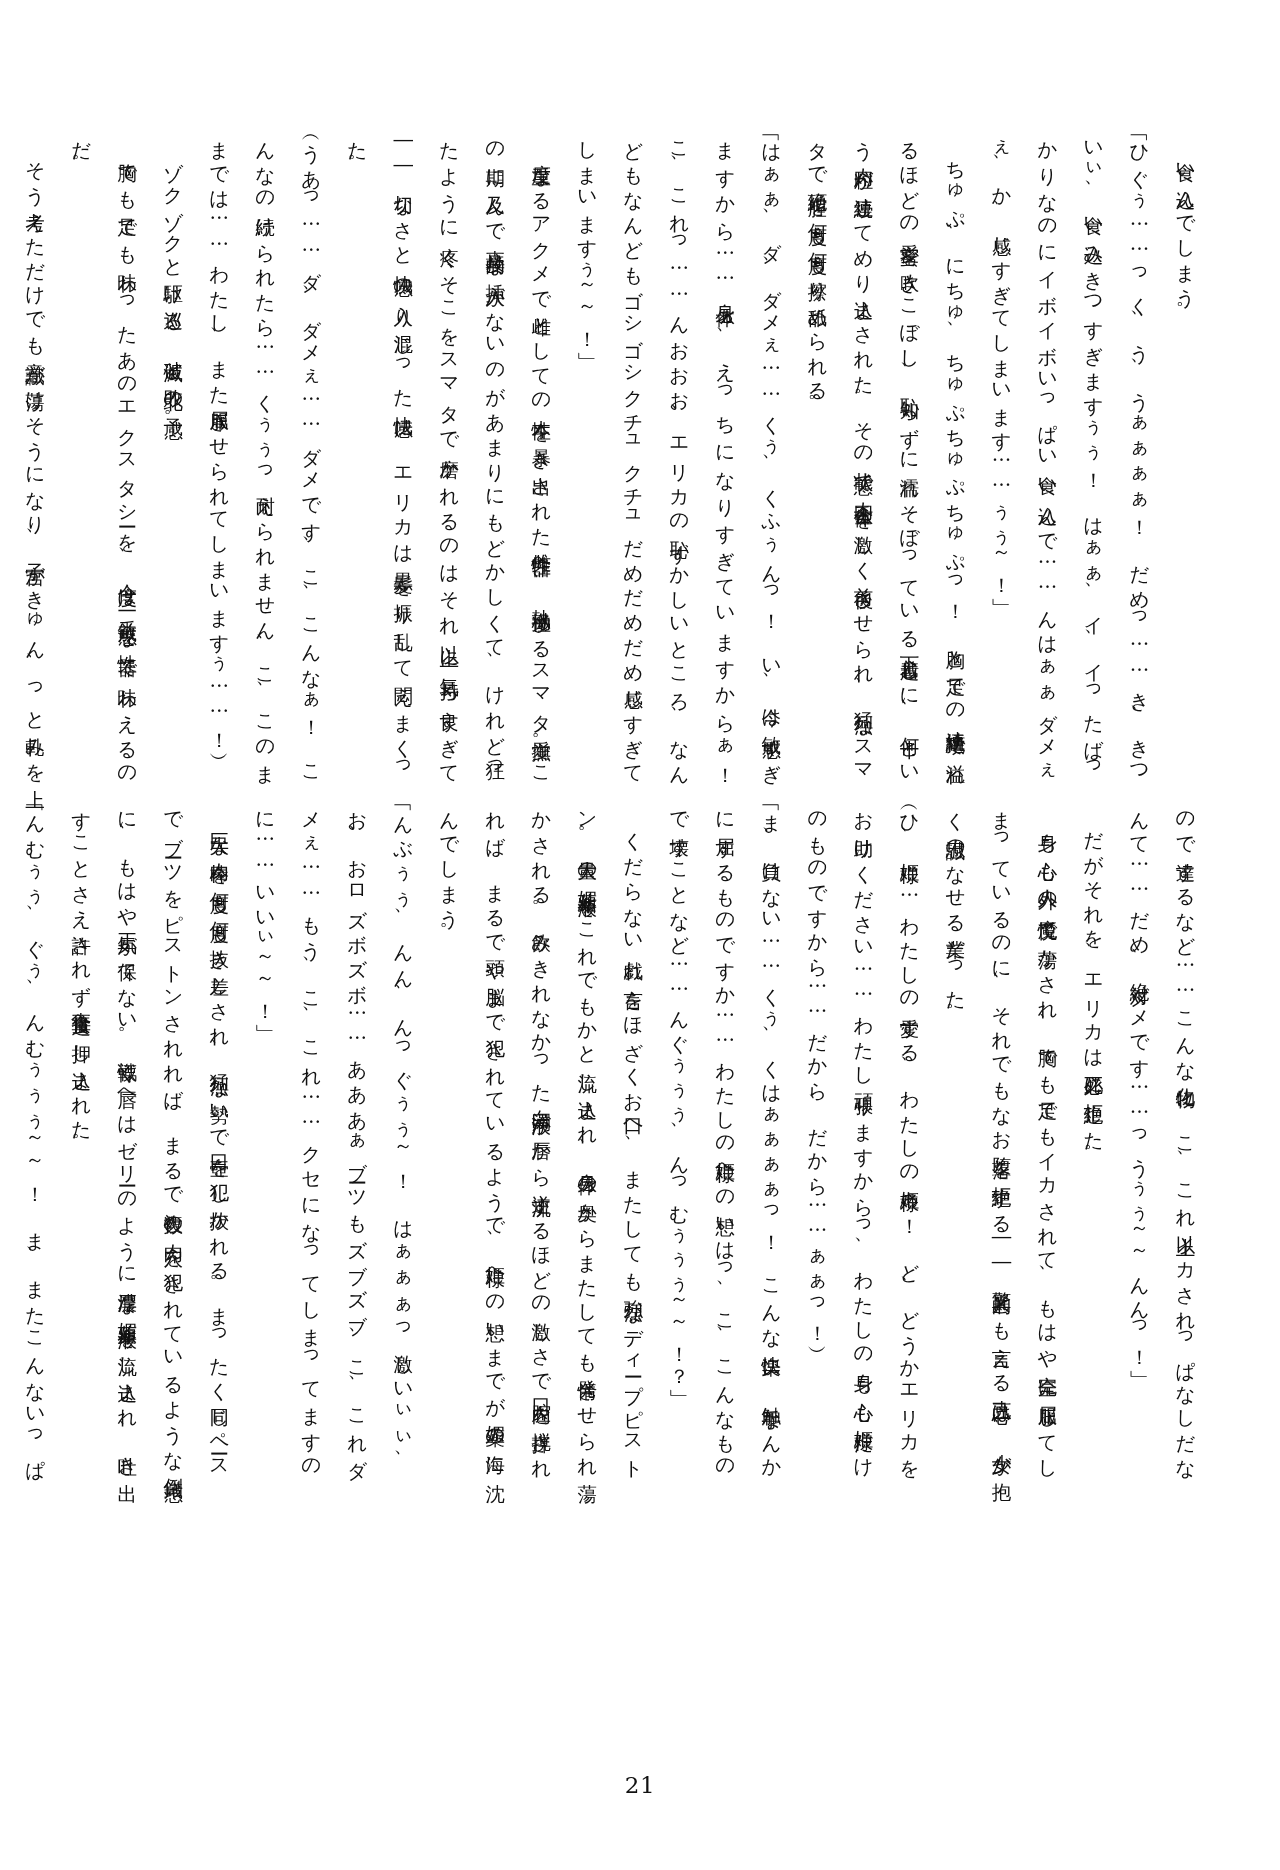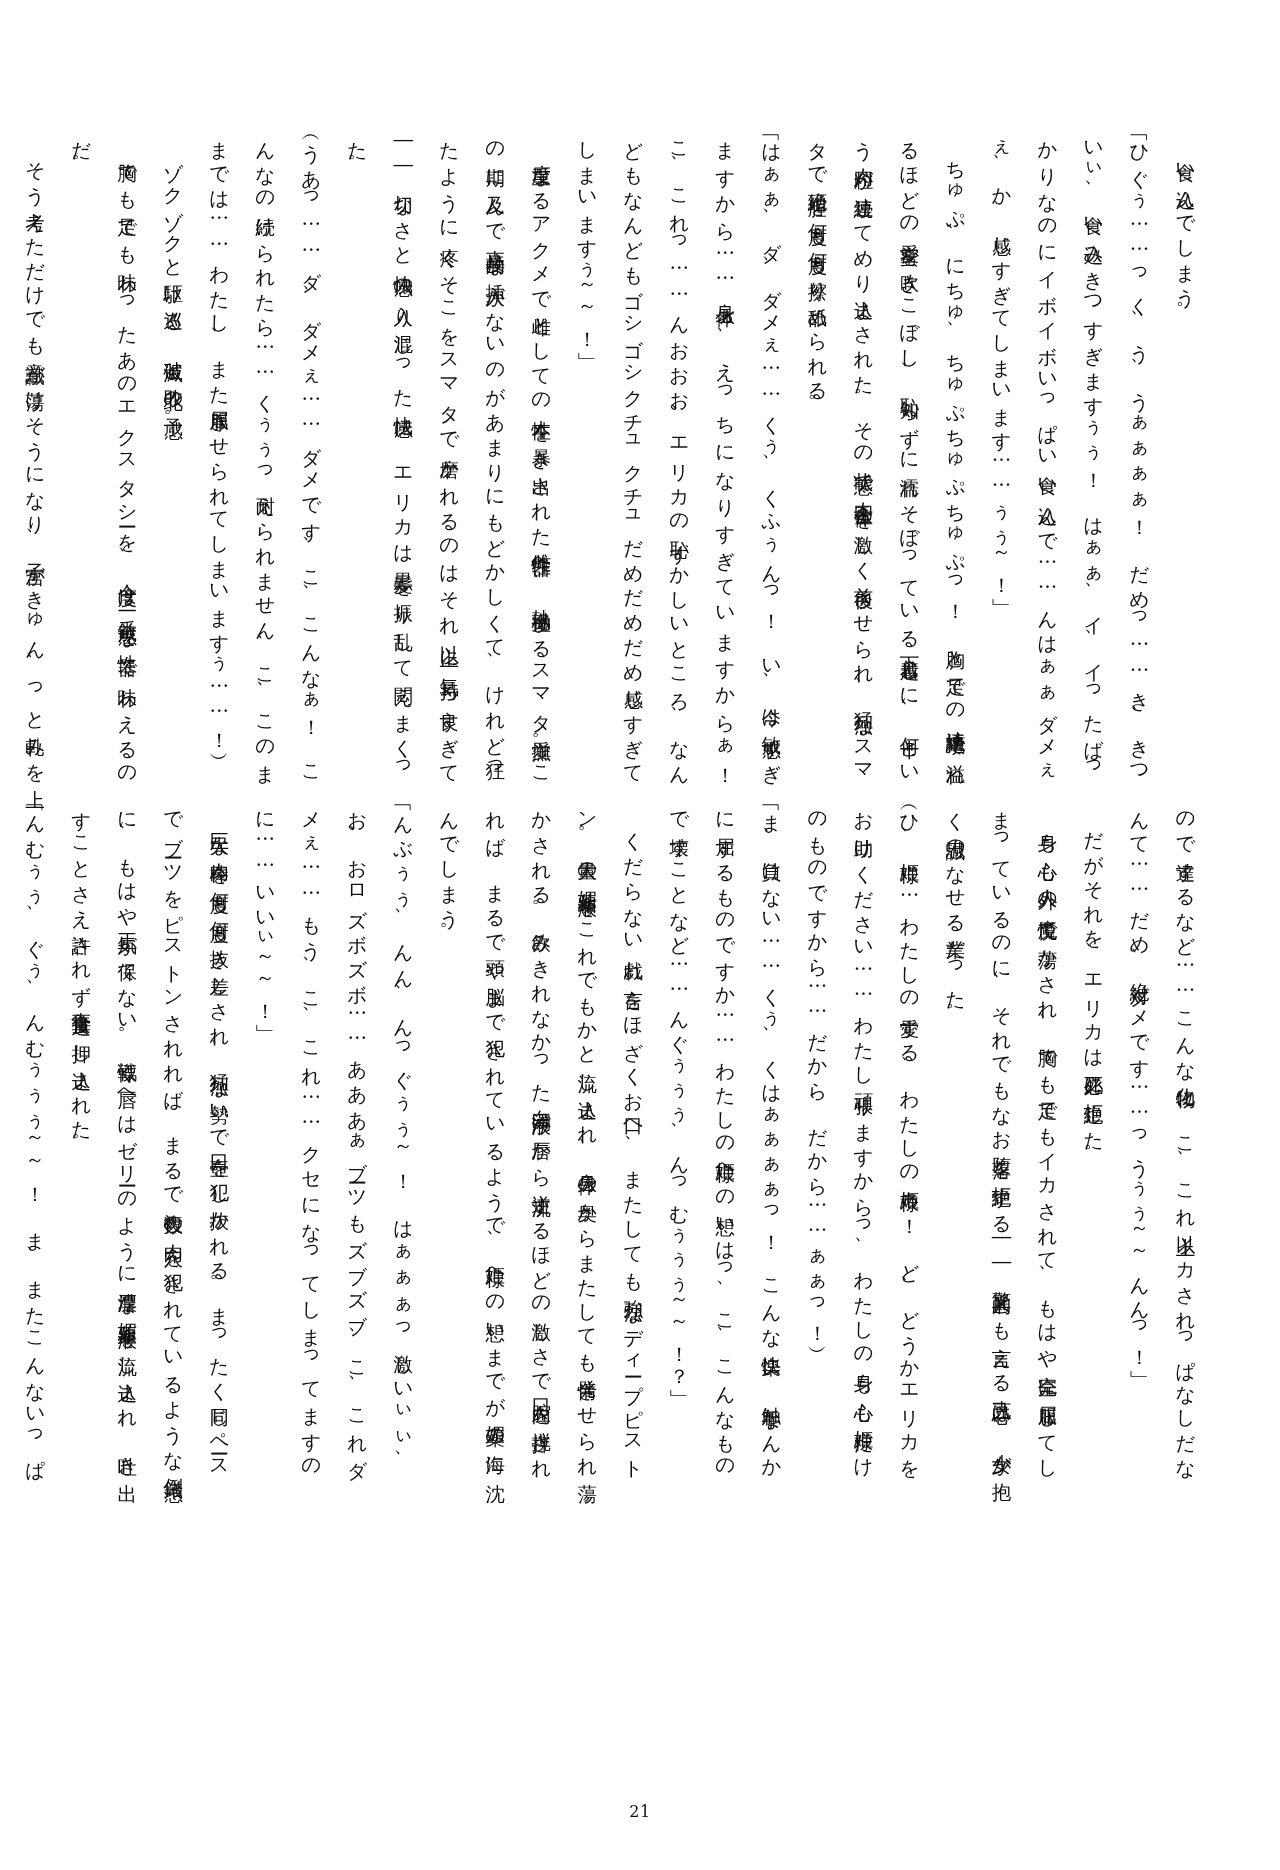--- a/index.html
+++ b/index.html
@@ -62,24 +62,23 @@
     text-indent: 1em;
   }
 
   #page-number {
     position: absolute;
     left: 0;
     right: 0;
     top: 1772px;
     text-align: center;
     font-family: "DejaVu Serif", "Liberation Serif", serif;
-    font-size: 16px;
+    font-size: 23px;
     color: #111111;
     letter-spacing: 0.5px;
-    margin-top: 30px;
   }
 
   
   #paper-tint {
     position: absolute;
     inset: 0;
     pointer-events: none;
     background: #ffffff;
     opacity: 0;
   }

